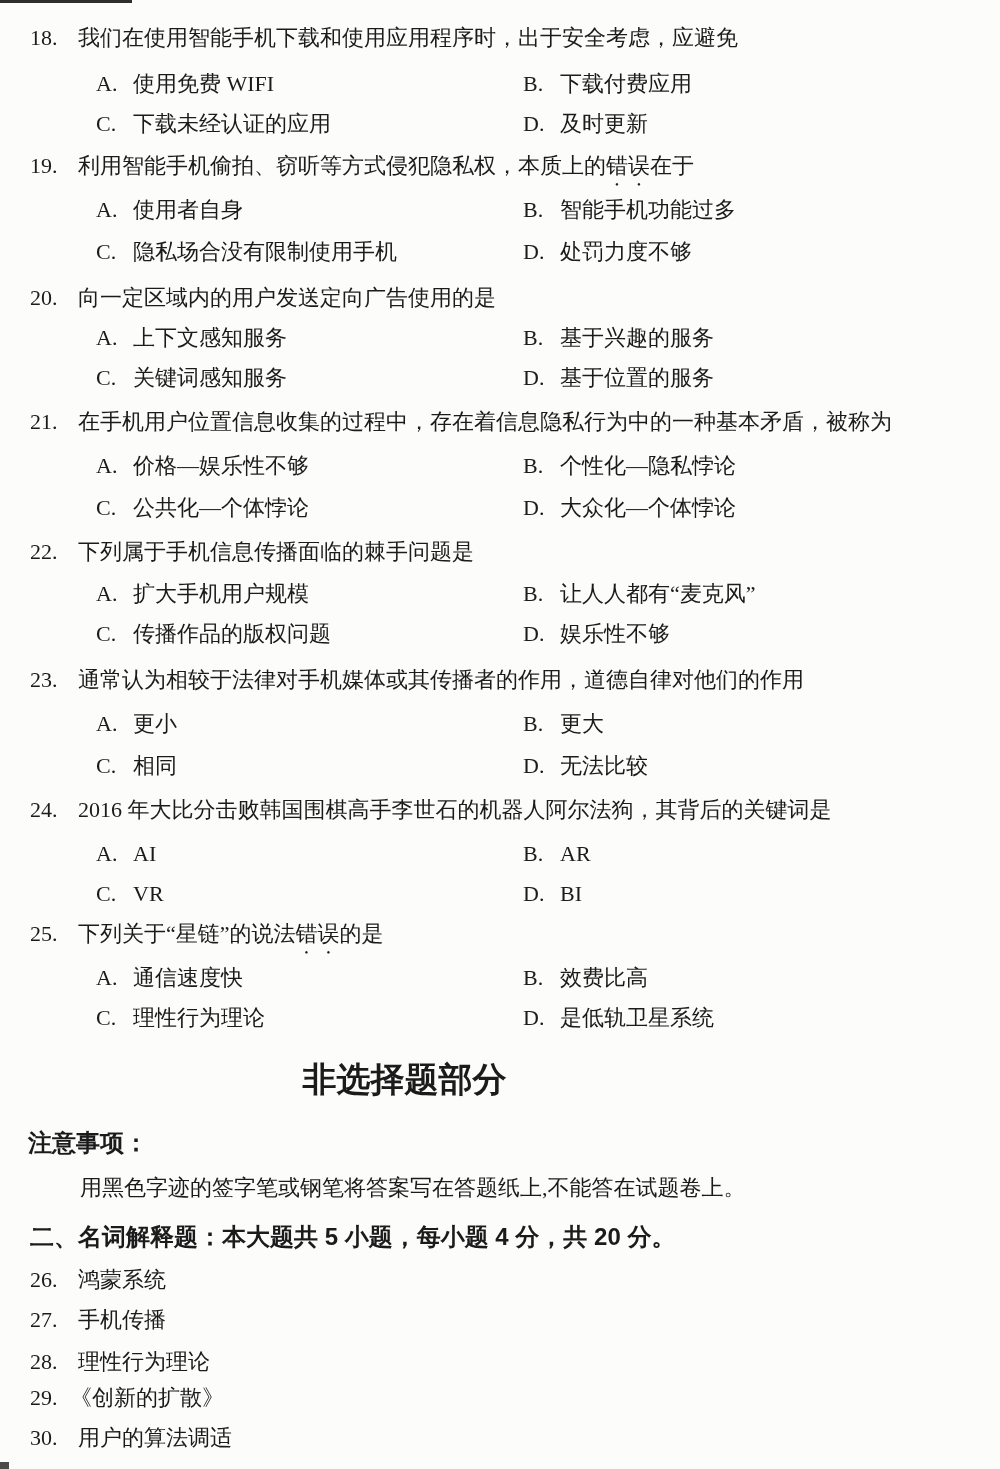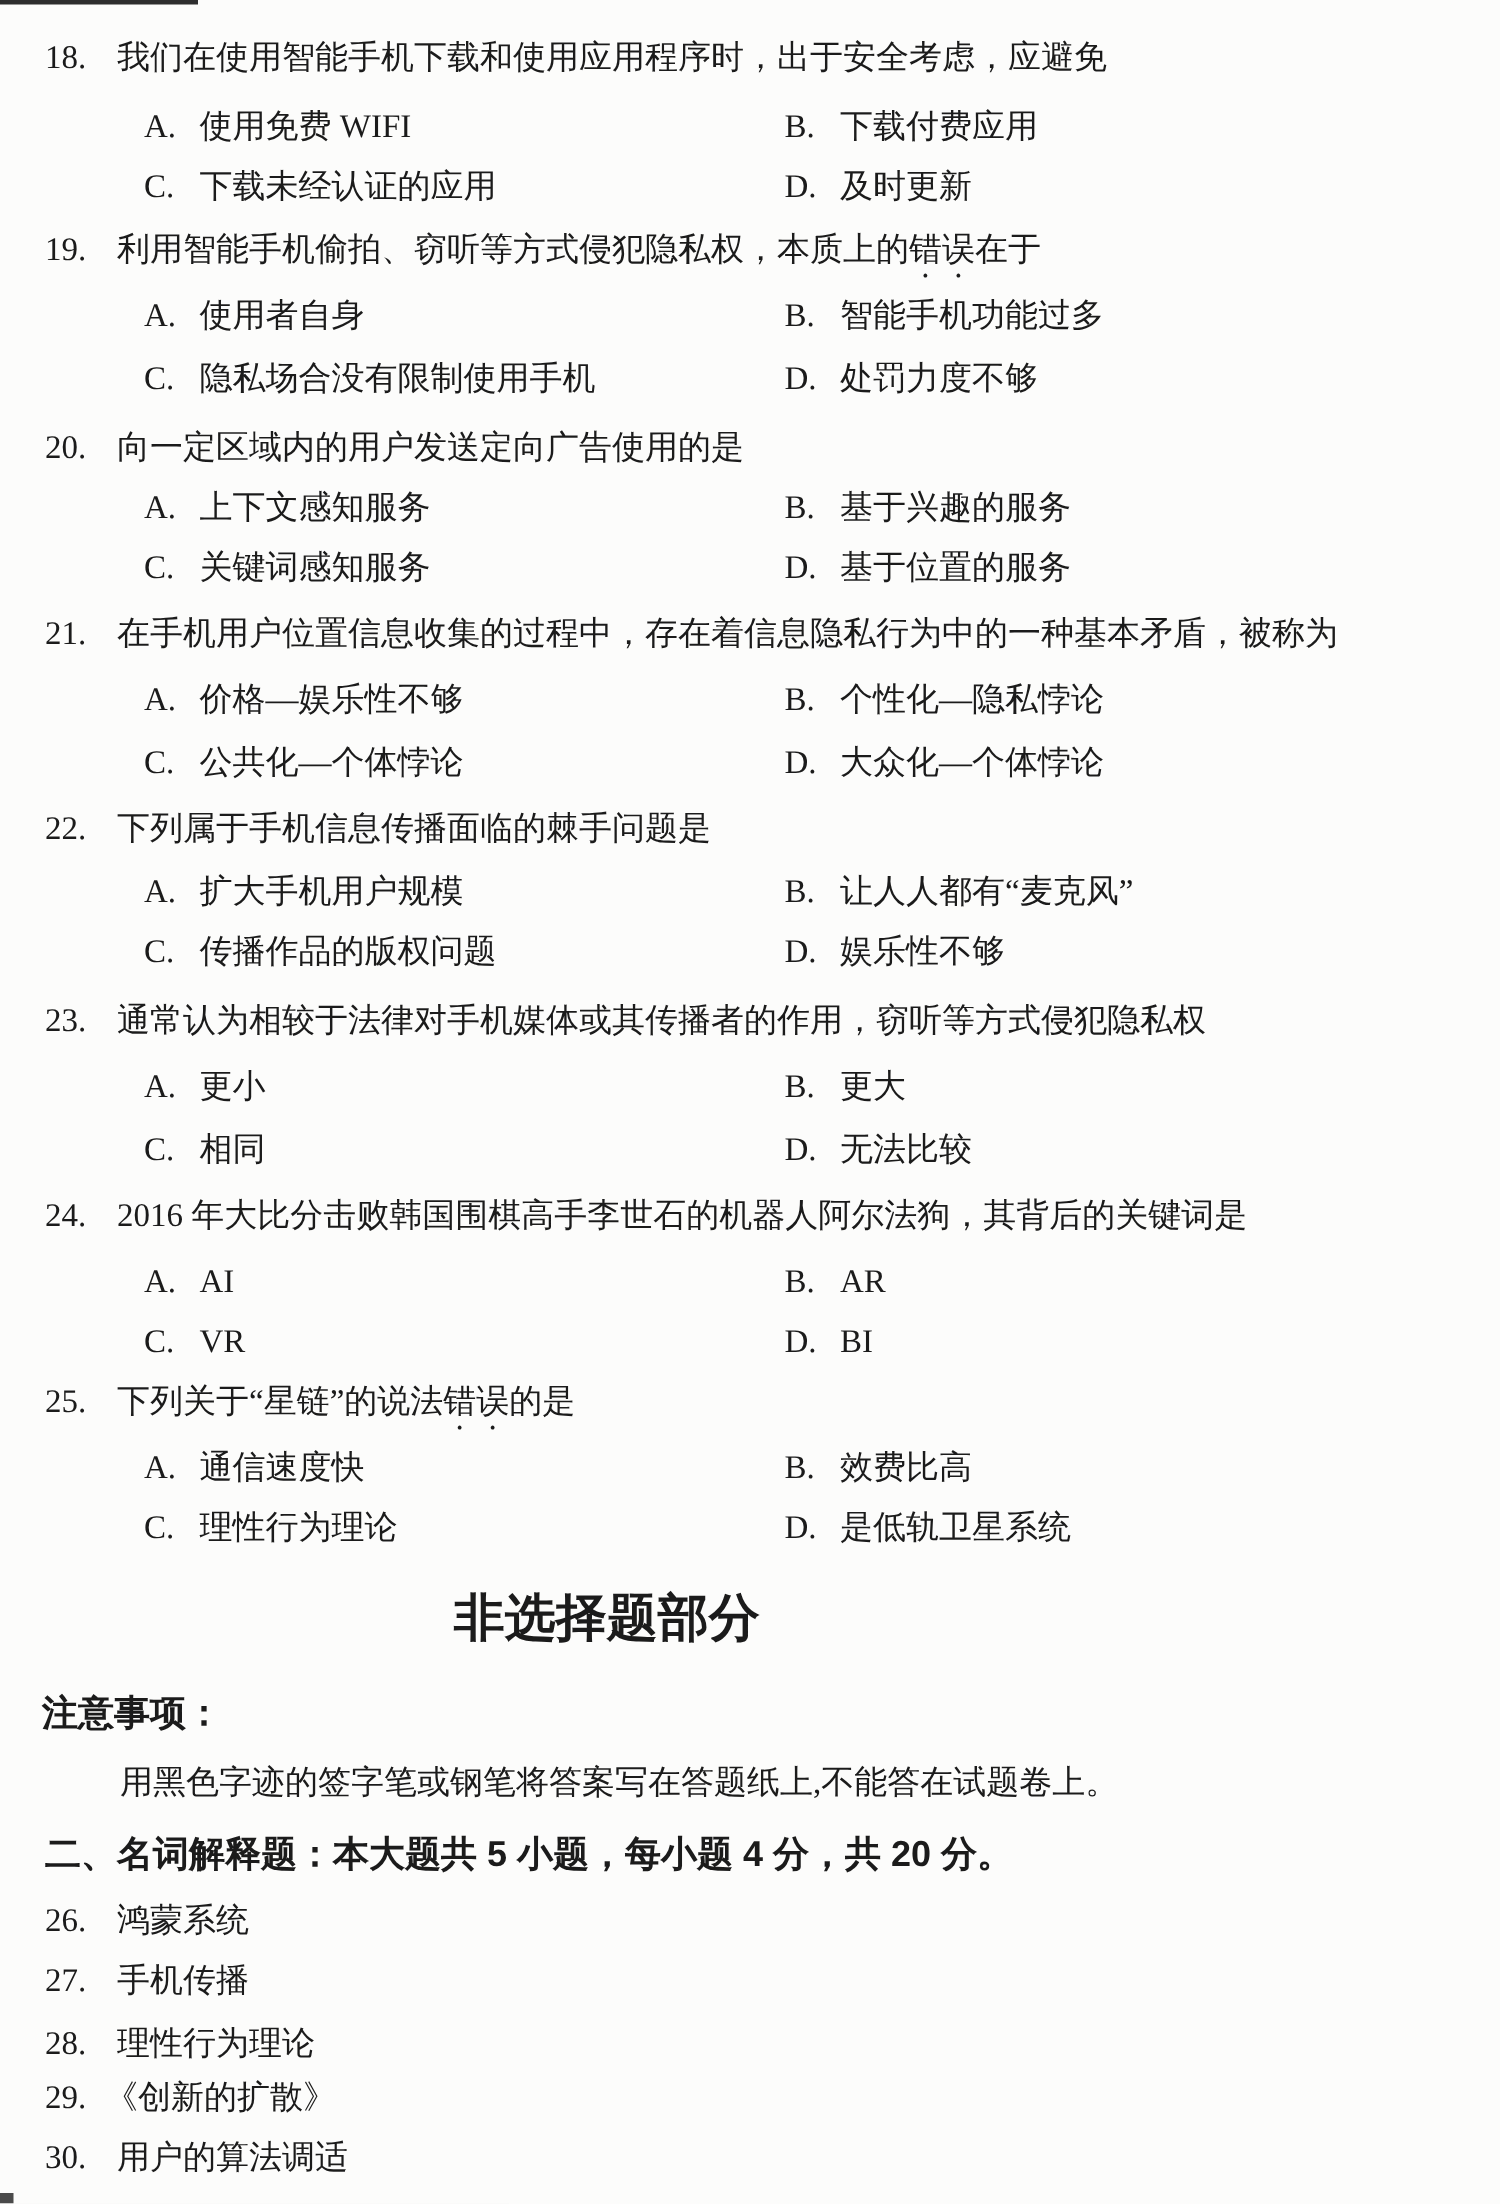--- a/index.html
+++ b/index.html
@@ -80,21 +80,21 @@
 
   <div>
     <div class="line stem-line" style="top:538px"><span class="qnum">22.</span><span>下列属于手机信息传播面临的棘手问题是</span></div>
     <div class="line opt-l" style="top:580px"><span class="olabel">A.</span><span>扩大手机用户规模</span></div>
     <div class="line opt-r" style="top:580px"><span class="olabel">B.</span><span>让人人都有“麦克风”</span></div>
     <div class="line opt-l" style="top:620px"><span class="olabel">C.</span><span>传播作品的版权问题</span></div>
     <div class="line opt-r" style="top:620px"><span class="olabel">D.</span><span>娱乐性不够</span></div>
   </div>
 
   <div>
-    <div class="line stem-line" style="top:666px"><span class="qnum">23.</span><span>通常认为相较于法律对手机媒体或其传播者的作用，窃听等方式侵犯隐私权</span></div>
+    <div class="line stem-line" style="top:666px"><span class="qnum">23.</span><span>通常认为相较于法律对手机媒体或其传播者的作用，道德自律对他们的作用</span></div>
     <div class="line opt-l" style="top:710px"><span class="olabel">A.</span><span>更小</span></div>
     <div class="line opt-r" style="top:710px"><span class="olabel">B.</span><span>更大</span></div>
     <div class="line opt-l" style="top:752px"><span class="olabel">C.</span><span>相同</span></div>
     <div class="line opt-r" style="top:752px"><span class="olabel">D.</span><span>无法比较</span></div>
   </div>
 
   <div>
     <div class="line stem-line" style="top:796px"><span class="qnum">24.</span><span>2016 年大比分击败韩国围棋高手李世石的机器人阿尔法狗，其背后的关键词是</span></div>
     <div class="line opt-l" style="top:840px"><span class="olabel">A.</span><span>AI</span></div>
     <div class="line opt-r" style="top:840px"><span class="olabel">B.</span><span>AR</span></div>

